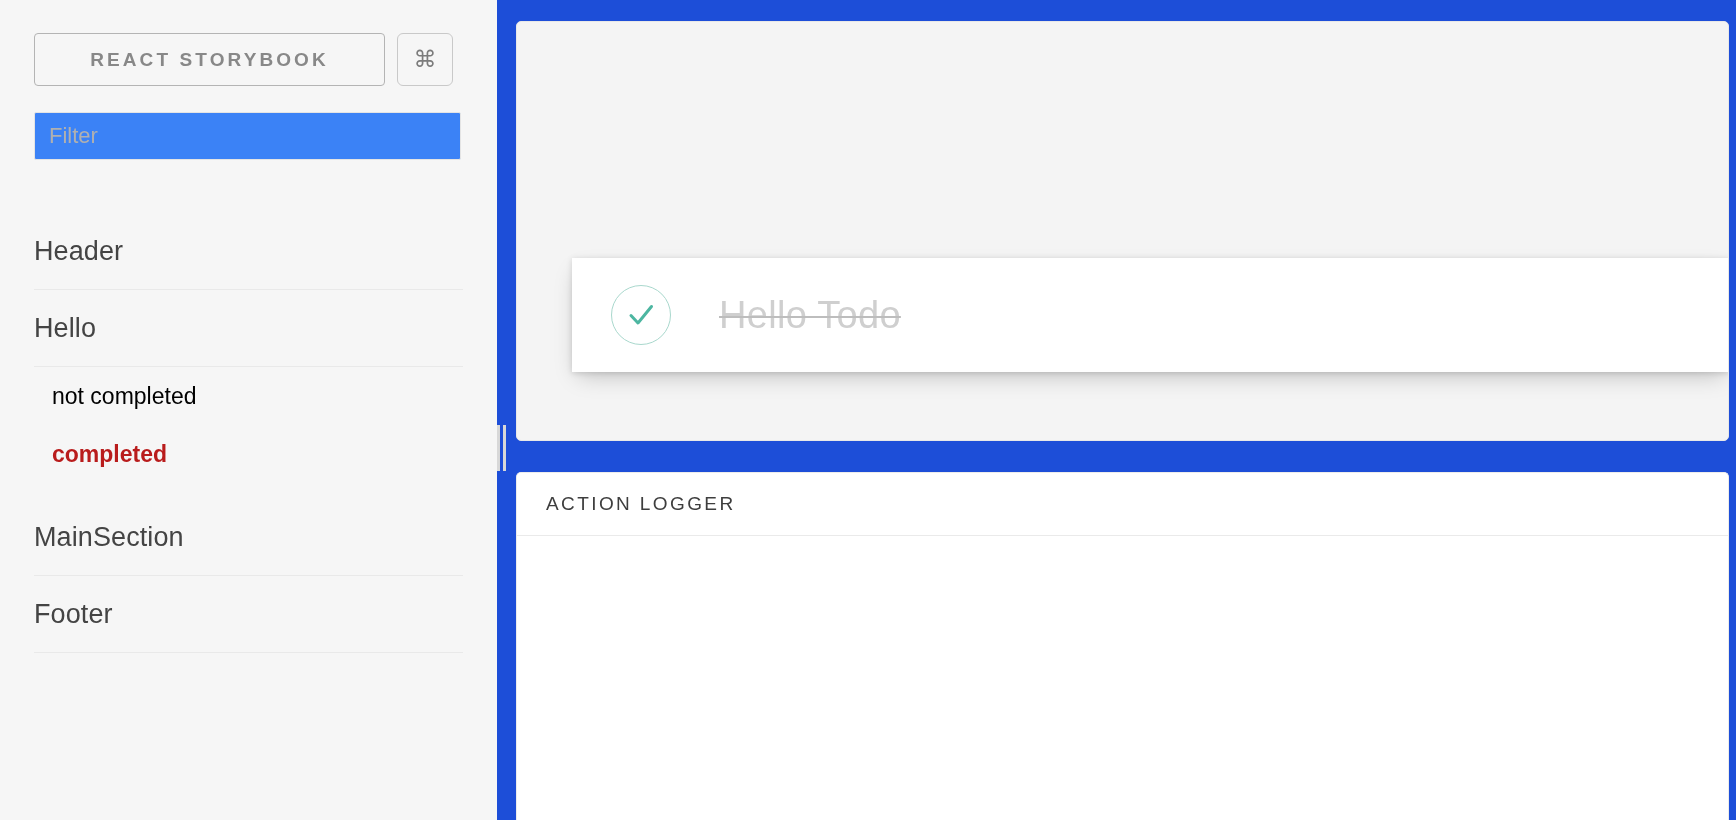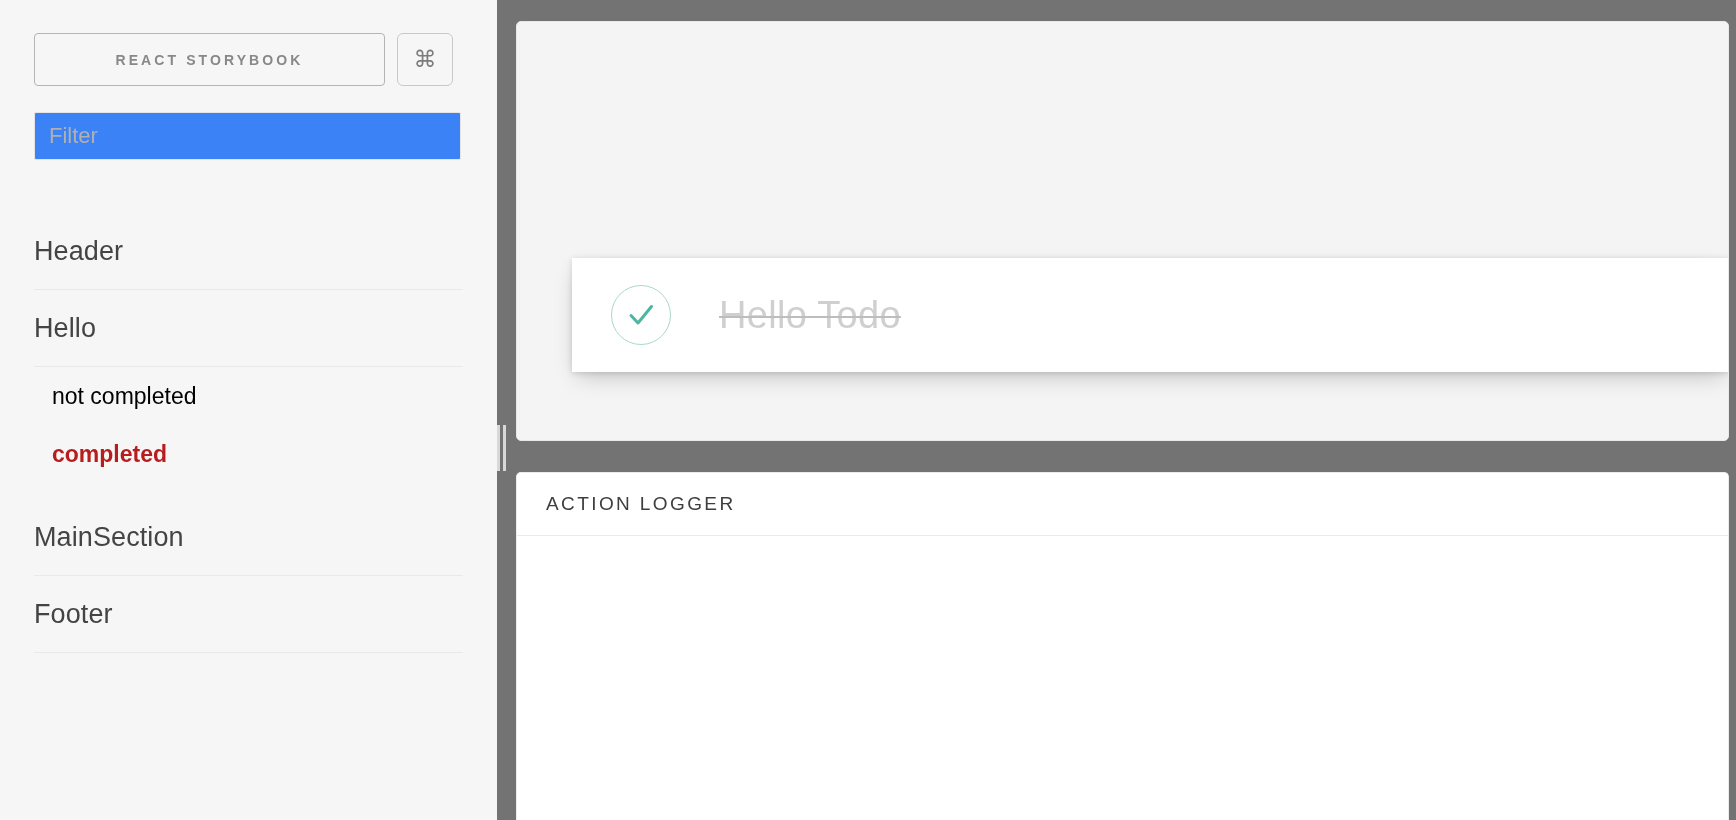--- a/index.html
+++ b/index.html
@@ -39,21 +39,21 @@
     gap: 12px;
   }
 
   #brand-button {
     width: 351px;
     height: 53px;
     border: 1px solid #b4b4b4;
     border-radius: 4px;
     background: transparent;
     color: #888888;
-    font-size: 14px;
+    font-size: 19px;
     font-weight: bold;
     letter-spacing: 3.1px;
     display: flex;
     align-items: center;
     justify-content: center;
     cursor: pointer;
     white-space: nowrap;
   }
 
   #shortcut-button {
@@ -134,21 +134,21 @@
 
   .story-group { list-style: none; }
   .story-group.pad-bottom { padding-bottom: 16px; }
 
   
   #right-pane {
     position: absolute;
     left: 497px; top: 0;
     width: 1239px;
     height: 820px;
-    background: #737373;
+    background: #1d4ed8;
   }
 
   
   #vertical-resizer {
     position: absolute;
     left: 495px;
     top: 425px;
     width: 12px;
     height: 46px;
     cursor: col-resize;

